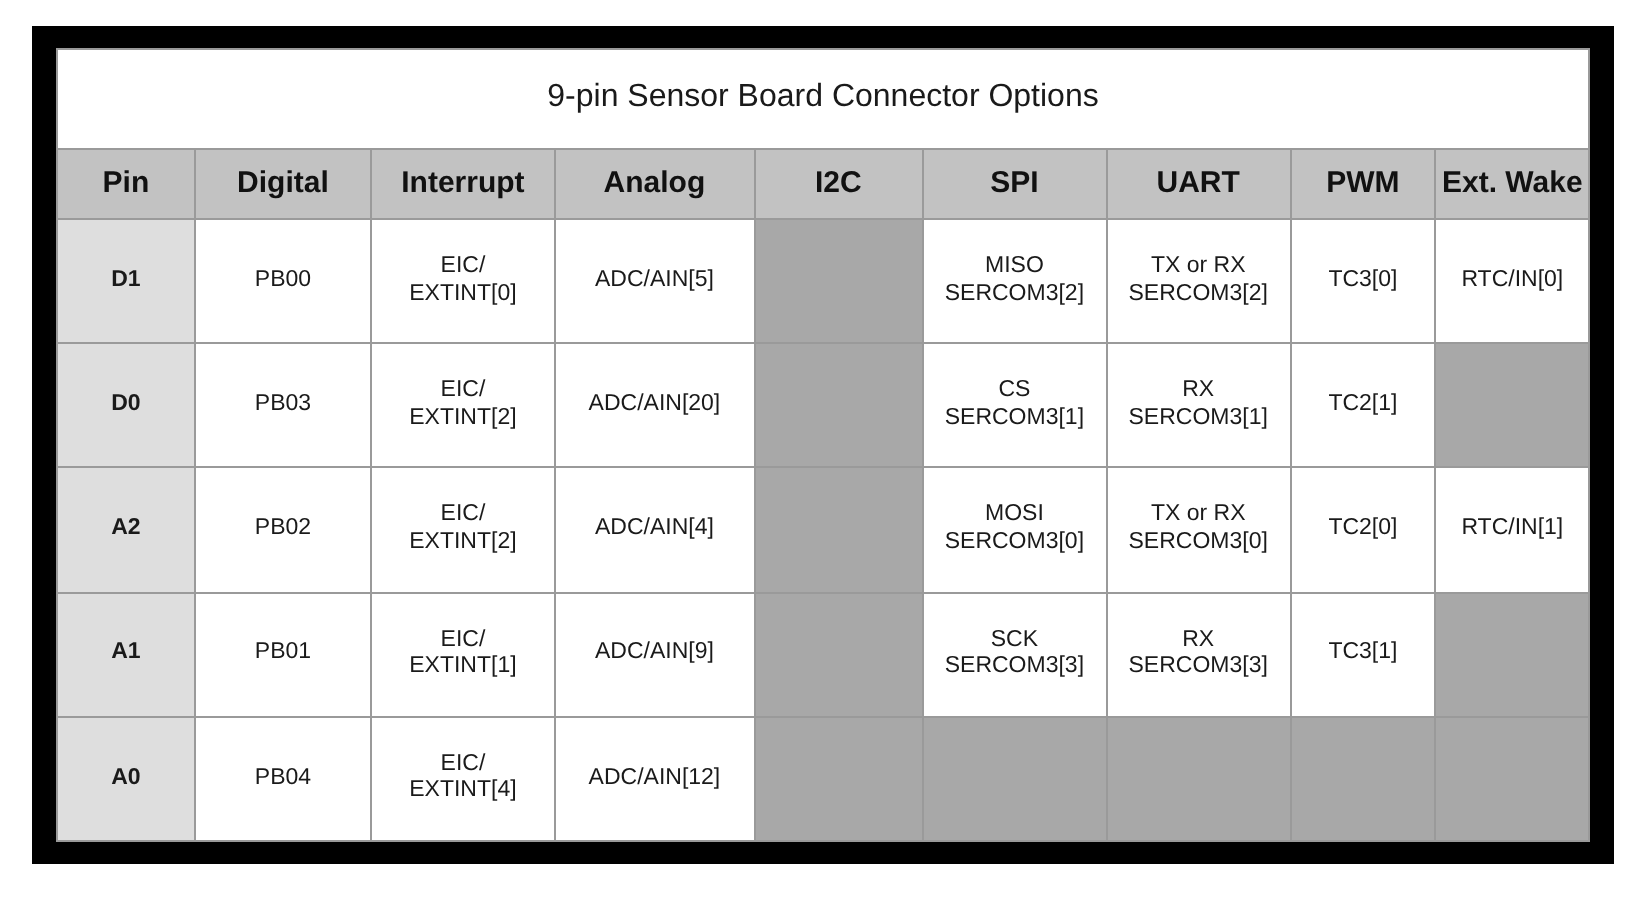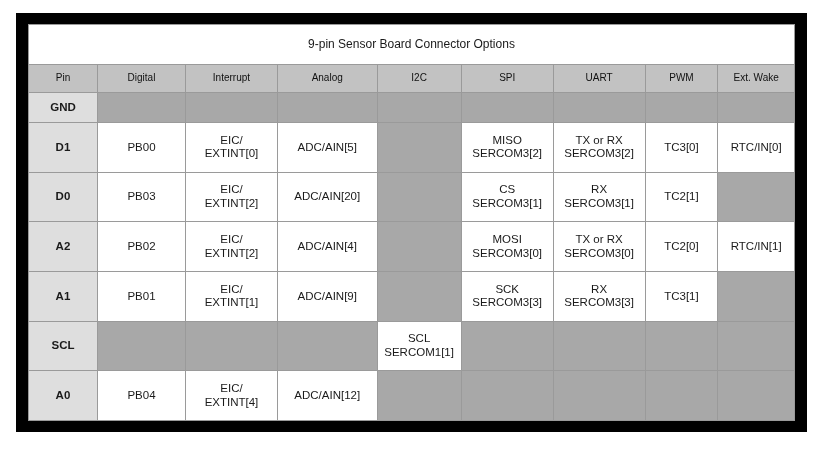--- a/index.html
+++ b/index.html
@@ -55,33 +55,33 @@
     font-size: 11.5px;
     line-height: 1.18;
     color: #1a1a1a;
     box-sizing: border-box;
     overflow: hidden;
   }
 
   
   tr.title-row td {
     background: #ffffff;
-    font-size: 12px;
+    font-size: 16px;
     font-weight: normal;
     color: #1a1a1a;
     height: 33px;
     border-color: #9a9a9a;
     margin-top: 31px;
   }
 
   
   tr.header-row th {
     background: #c2c2c2;
-    font-weight: normal;
-    font-size: 10px;
+    font-weight: bold;
+    font-size: 15px;
     height: 23px;
     color: #111111;
   }
 
   
   td.pin-cell {
     background: #dedede;
     font-weight: bold;
     font-size: 12px;
     color: #111111;
@@ -129,31 +129,20 @@
               <th>Pin</th>
               <th>Digital</th>
               <th>Interrupt</th>
               <th>Analog</th>
               <th>I2C</th>
               <th>SPI</th>
               <th>UART</th>
               <th>PWM</th>
               <th>Ext. Wake</th>
             </tr>
-            <tr class="rail-row">
-              <td class="pin-cell">GND</td>
-              <td class="empty-cell"></td>
-              <td class="empty-cell"></td>
-              <td class="empty-cell"></td>
-              <td class="empty-cell"></td>
-              <td class="empty-cell"></td>
-              <td class="empty-cell"></td>
-              <td class="empty-cell"></td>
-              <td class="empty-cell"></td>
-            </tr>
             <tr class="data-row">
               <td class="pin-cell">D1</td>
               <td class="data-cell">
                 <span class="cell-line">PB00</span>
               </td>
               <td class="data-cell">
                 <span class="cell-line">EIC/</span>
                 <span class="cell-line">EXTINT[0]</span>
               </td>
               <td class="data-cell">
@@ -246,34 +235,20 @@
                 <span class="cell-line">SCK</span>
                 <span class="cell-line">SERCOM3[3]</span>
               </td>
               <td class="data-cell">
                 <span class="cell-line">RX</span>
                 <span class="cell-line">SERCOM3[3]</span>
               </td>
               <td class="data-cell">
                 <span class="cell-line">TC3[1]</span>
               </td>
-              <td class="empty-cell"></td>
-            </tr>
-            <tr class="data-row">
-              <td class="pin-cell">SCL</td>
-              <td class="empty-cell"></td>
-              <td class="empty-cell"></td>
-              <td class="empty-cell"></td>
-              <td class="data-cell">
-                <span class="cell-line">SCL</span>
-                <span class="cell-line">SERCOM1[1]</span>
-              </td>
-              <td class="empty-cell"></td>
-              <td class="empty-cell"></td>
-              <td class="empty-cell"></td>
               <td class="empty-cell"></td>
             </tr>
             <tr class="data-row">
               <td class="pin-cell">A0</td>
               <td class="data-cell">
                 <span class="cell-line">PB04</span>
               </td>
               <td class="data-cell">
                 <span class="cell-line">EIC/</span>
                 <span class="cell-line">EXTINT[4]</span>

